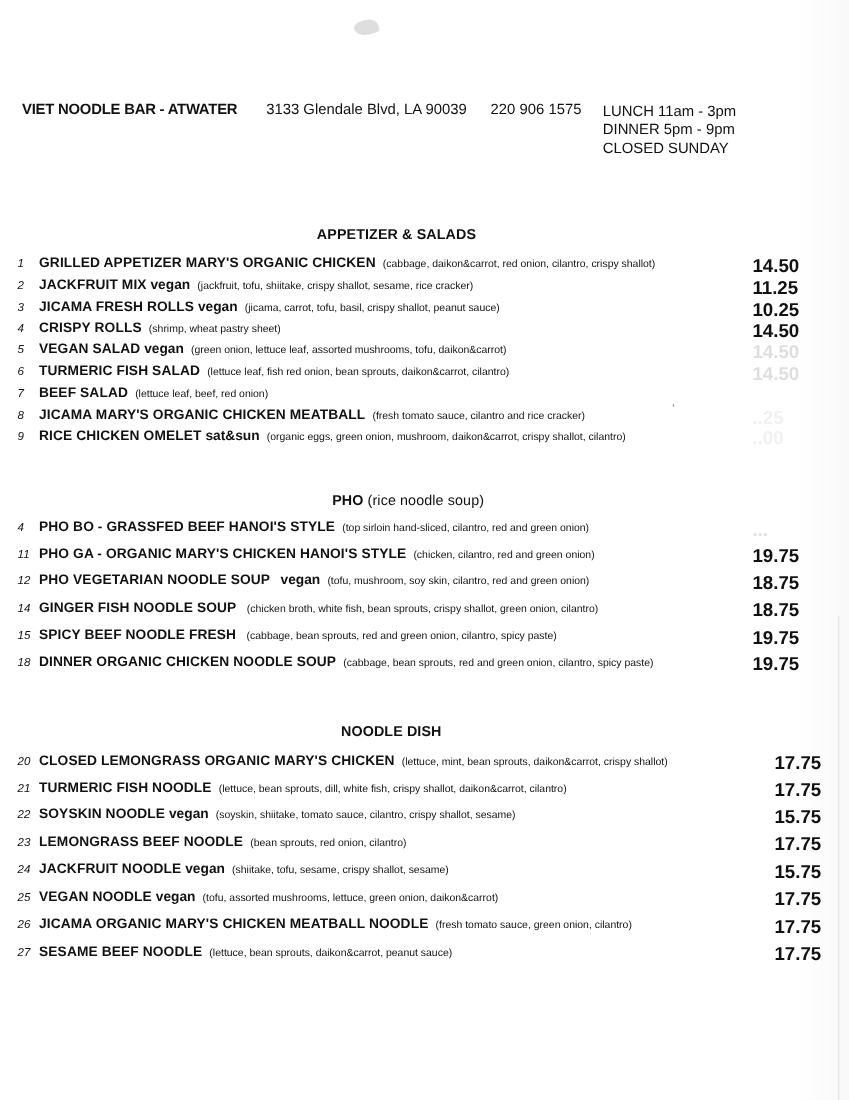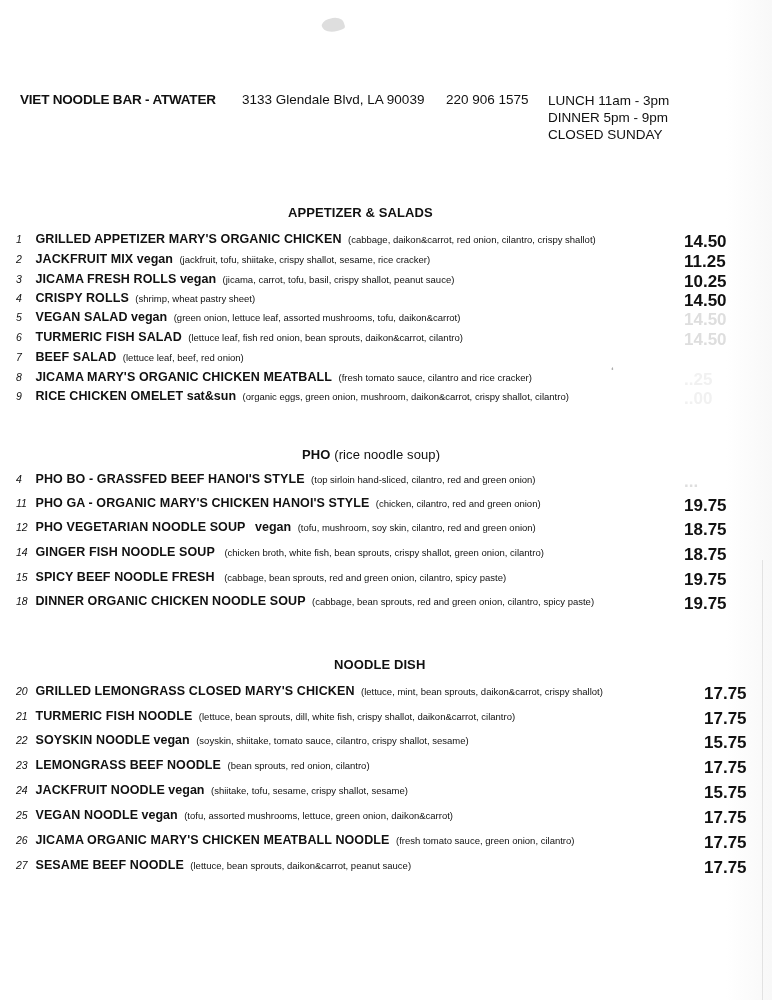--- a/index.html
+++ b/index.html
@@ -157,27 +157,27 @@
   <span class="desc" style="margin-left:6px;">(cabbage, bean sprouts, red and green onion, cilantro, spicy paste)</span>
   <span class="price">19.75</span>
 </div>
 <div class="item" style="top:594px;">
   <span class="num">18</span>
   <span class="name">DINNER ORGANIC CHICKEN NOODLE SOUP</span>
   <span class="desc">(cabbage, bean sprouts, red and green onion, cilantro, spicy paste)</span>
   <span class="price">19.75</span>
 </div>
 
-<div class="section-title" style="left:334px; top:657px;">
+<div class="section-title" style="left:310px; top:657px;">
   <span>NOODLE DISH</span>
 </div>
 
 <div class="item" style="top:684px;">
   <span class="num">20</span>
-  <span class="name">GRILLED LEMONGRASS CLOSED MARY'S CHICKEN</span>
+  <span class="name">CLOSED LEMONGRASS ORGANIC MARY'S CHICKEN</span>
   <span class="desc">(lettuce, mint, bean sprouts, daikon&amp;carrot, crispy shallot)</span>
   <span class="price" style="left:688px;">17.75</span>
 </div>
 <div class="item" style="top:709px;">
   <span class="num">21</span>
   <span class="name">TURMERIC FISH NOODLE</span>
   <span class="desc">(lettuce, bean sprouts, dill, white fish, crispy shallot, daikon&amp;carrot, cilantro)</span>
   <span class="price" style="left:688px;">17.75</span>
 </div>
 <div class="item" style="top:733px;">

